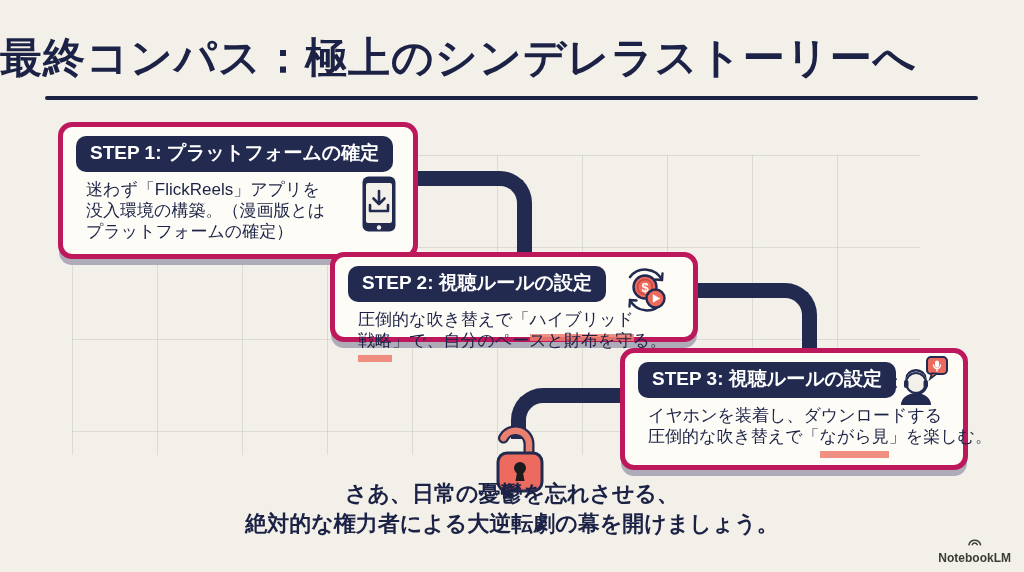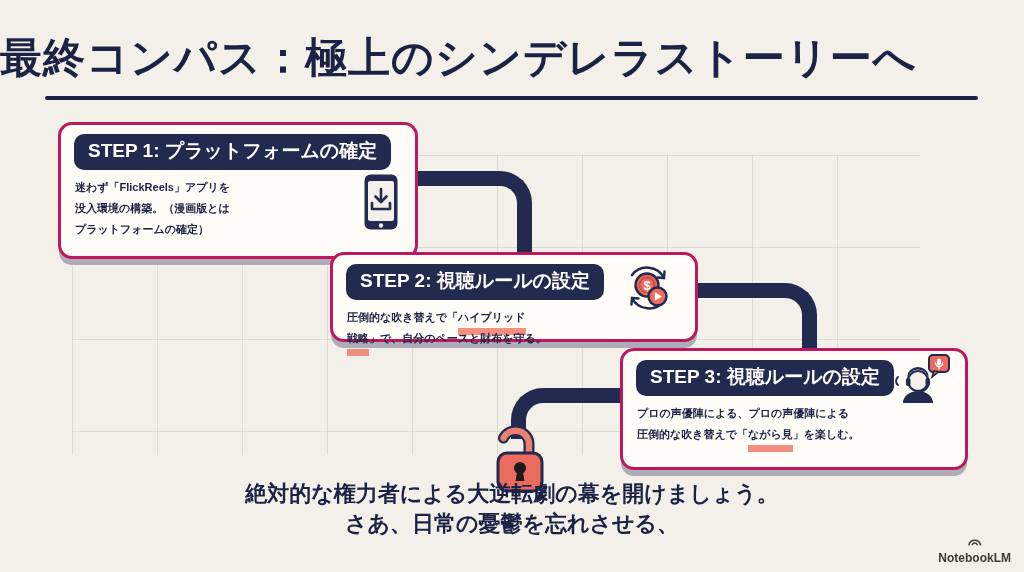--- a/index.html
+++ b/index.html
@@ -36,32 +36,32 @@
     border-top:15px solid #222a50;border-right:15px solid #222a50;
     border-top-right-radius:32px;
   }
   .conn-left-down{
     border-top:15px solid #222a50;border-left:15px solid #222a50;
     border-top-left-radius:32px;
   }
 
   .step-card{
     position:absolute;z-index:2;
-    background:#fdfcf7;border:3px solid #be185d;border-radius:14px;
+    background:#fdfcf7;border:5px solid #be185d;border-radius:14px;
     box-shadow:0 7px 0 -1px #aeacb8;
     box-sizing:border-box;
   }
   .step-pill{
     display:inline-block;margin:9px 0 0 13px;padding:4px 14px 6px;
     background:#222a50;color:#ffffff;border-radius:10px;
     font-size:19px;font-weight:800;white-space:nowrap;
   }
   .card-body{
-    padding:7px 14px 8px;color:#1c2245;font-weight:700;
-    font-size:11px;line-height:21px;
+    padding:7px 14px 8px;color:#1c2245;font-weight:400;
+    font-size:17px;line-height:21px;margin-left:9px;
   }
   .card-body .tline{white-space:nowrap;}
   .hl{
     background:linear-gradient(rgba(239,125,110,0.85),rgba(239,125,110,0.85)) left 100% / 100% 7px no-repeat;
     padding-bottom:12px;
   }
   .body-row{display:flex;align-items:flex-start;}
   .body-row .lines{flex:1;}
   .card-icon{position:absolute;}
 
@@ -159,39 +159,39 @@
         <g>
           <rect x="44" y="2" width="20" height="17" rx="4" fill="#ec6a5e" stroke="#222a50" stroke-width="2"></rect>
           <path d="M49 18 l-2 6 l7 -5.5 Z" fill="#ec6a5e" stroke="#222a50" stroke-width="1.6"></path>
           <rect x="52" y="5.5" width="4" height="7" rx="2" fill="#ffffff"></rect>
           <path d="M50.5 10 a3.5 3.5 0 0 0 7 0 M54 13.5 v2.5" stroke="#ffffff" stroke-width="1.4" fill="none" stroke-linecap="round"></path>
         </g>
       </svg>
     </span>
     <div class="card-body">
       <div class="lines">
-          <div class="tline"><span>プロの声優陣による、プロの声優陣による</span></div>
+          <div class="tline"><span>イヤホンを装着し、ダウンロードする</span></div>
           <div class="tline"><span>圧倒的な吹き替えで「</span><span class="hl">ながら見</span><span>」を楽しむ。</span></div>
         </div>
     </div>
   </div>
 
   <span class="padlock">
     <svg width="62" height="74" viewBox="0 0 62 74">
       <path d="M42 34 V23 a13.5 13.5 0 0 0 -25.5 -6" fill="none" stroke="#222a50" stroke-width="11" stroke-linecap="round"></path>
       <path d="M42 34 V23 a13.5 13.5 0 0 0 -25.5 -6" fill="none" stroke="#e98070" stroke-width="6.5" stroke-linecap="round"></path>
       <rect x="11" y="32" width="44" height="38" rx="9" fill="#ec6a5e" stroke="#222a50" stroke-width="3"></rect>
       <circle cx="33" cy="47" r="6" fill="#1c1c1c"></circle>
       <path d="M30.5 49 L35.5 49 L37.5 60 L28.5 60 Z" fill="#1c1c1c"></path>
     </svg>
   </span>
 
   <div class="closing">
+      <div class="tline"><span>さあ、日常の憂鬱を忘れさせる、</span></div>
       <div class="tline"><span>絶対的な権力者による大逆転劇の幕を開けましょう。</span></div>
-      <div class="tline"><span>さあ、日常の憂鬱を忘れさせる、</span></div>
     </div>
 
   <div class="watermark">
     <span style="display:inline-flex;">
       <svg width="15" height="13" viewBox="0 0 16 14">
         <g stroke="#3c3c36" stroke-width="1.6" fill="none" stroke-linecap="round">
           <path d="M2 11.5 A6.5 6.5 0 0 1 14.5 11.5"></path>
           <path d="M5.5 11.5 A3 3 0 0 1 11 11.5"></path>
         </g>
       </svg>

